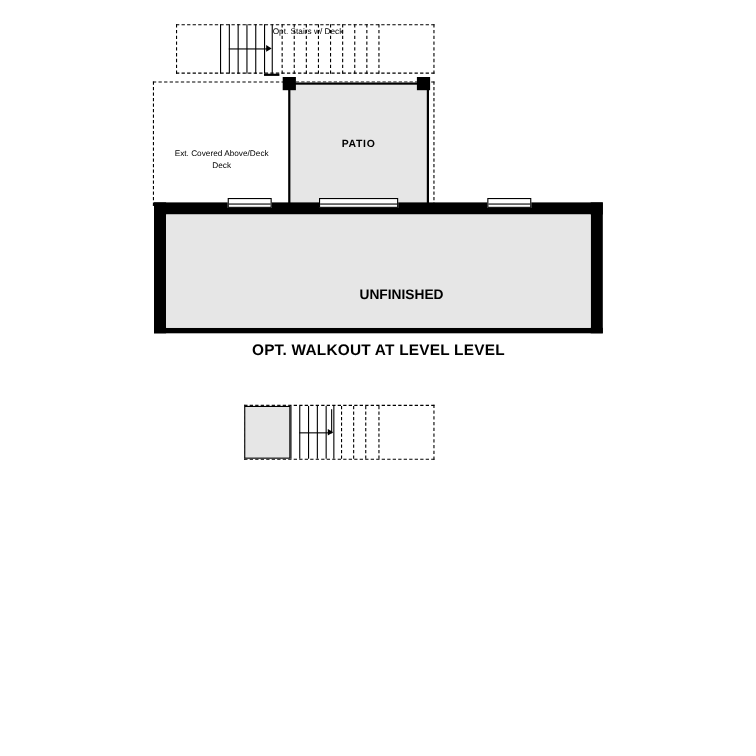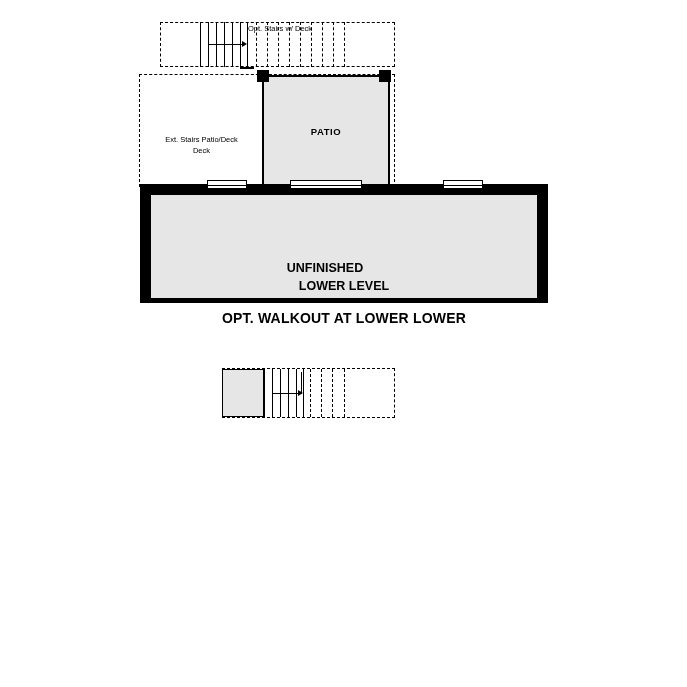--- a/index.html
+++ b/index.html
@@ -173,21 +173,21 @@
       <i style="left:77px;"></i>
       <i style="left:88px;"></i>
     </div>
 
     <div class="arrow-line" style="left:208px; top:44px; width:36px;"></div>
     <div class="arrow-head" style="left:242px; top:41px;"></div>
 
     <div class="tick" style="left:240px; top:67px; width:14px; height:2px;"></div>
 
     <div class="dashed-box" style="left:139px; top:74px; width:125px; height:113px;"></div>
-    <div class="lbl lbl-tiny" style="left:141px; top:119px; width:121px;">Ext. Stairs Patio/Deck</div>
+    <div class="lbl lbl-tiny" style="left:141px; top:119px; width:121px;">Ext. Covered Above/Deck</div>
     <div class="lbl lbl-tiny" style="left:141px; top:130px; width:121px;">Deck</div>
 
     <div class="dashed-box" style="left:264px; top:74px; width:131px; height:113px;"></div>
 
     <div class="patio-box" style="left:262px; top:75px; width:128px; height:112px;"></div>
     <div class="lbl lbl-patio" style="left:262px; top:126px; width:128px;">PATIO</div>
 
     <div class="pillar" style="left:257px; top:70px; width:12px; height:12px;"></div>
     <div class="pillar" style="left:379px; top:70px; width:12px; height:12px;"></div>
 
@@ -195,24 +195,23 @@
     <div class="wall" style="left:140px; top:184px; width:11px; height:119px;"></div>
     <div class="wall" style="left:537px; top:184px; width:11px; height:119px;"></div>
     <div class="wall" style="left:140px; top:298px; width:408px; height:5px;"></div>
 
     <div class="room-fill" style="left:151px; top:195px; width:386px; height:103px;"></div>
 
     <div class="window" style="left:207px; top:180px; width:40px; height:9px;"></div>
     <div class="window" style="left:290px; top:180px; width:72px; height:9px;"></div>
     <div class="window" style="left:443px; top:180px; width:40px; height:9px;"></div>
 
-    <div class="lbl lbl-room" style="left:151px; top:261px; width:348px;">UNFINISHED</div>
-    <div class="lbl lbl-room" style="left:151px; top:279px; width:386px;">LOWER LEVEL</div>
-
-    <div class="lbl lbl-title" style="left:140px; top:310px; width:408px;">OPT. WALKOUT AT LOWER LOWER</div>
+    <div class="lbl lbl-room" style="left:151px; top:261px; width:348px;padding-left:40px;">UNFINISHED</div>
+
+    <div class="lbl lbl-title" style="left:140px; top:310px; width:408px;">OPT. WALKOUT AT LEVEL LEVEL</div>
   </div>
 
   <div class="plan" style="left:0; top:348px; width:687px; height:339px;">
 
     <div class="dashed-box" style="left:222px; top:20px; width:173px; height:50px;"></div>
 
     <div class="sq-fill" style="left:222px; top:21px; width:42px; height:48px;"></div>
 
     <div class="stair-v" style="left:264px; top:21px; width:40px; height:48px;">
       <i style="left:0px;"></i>

